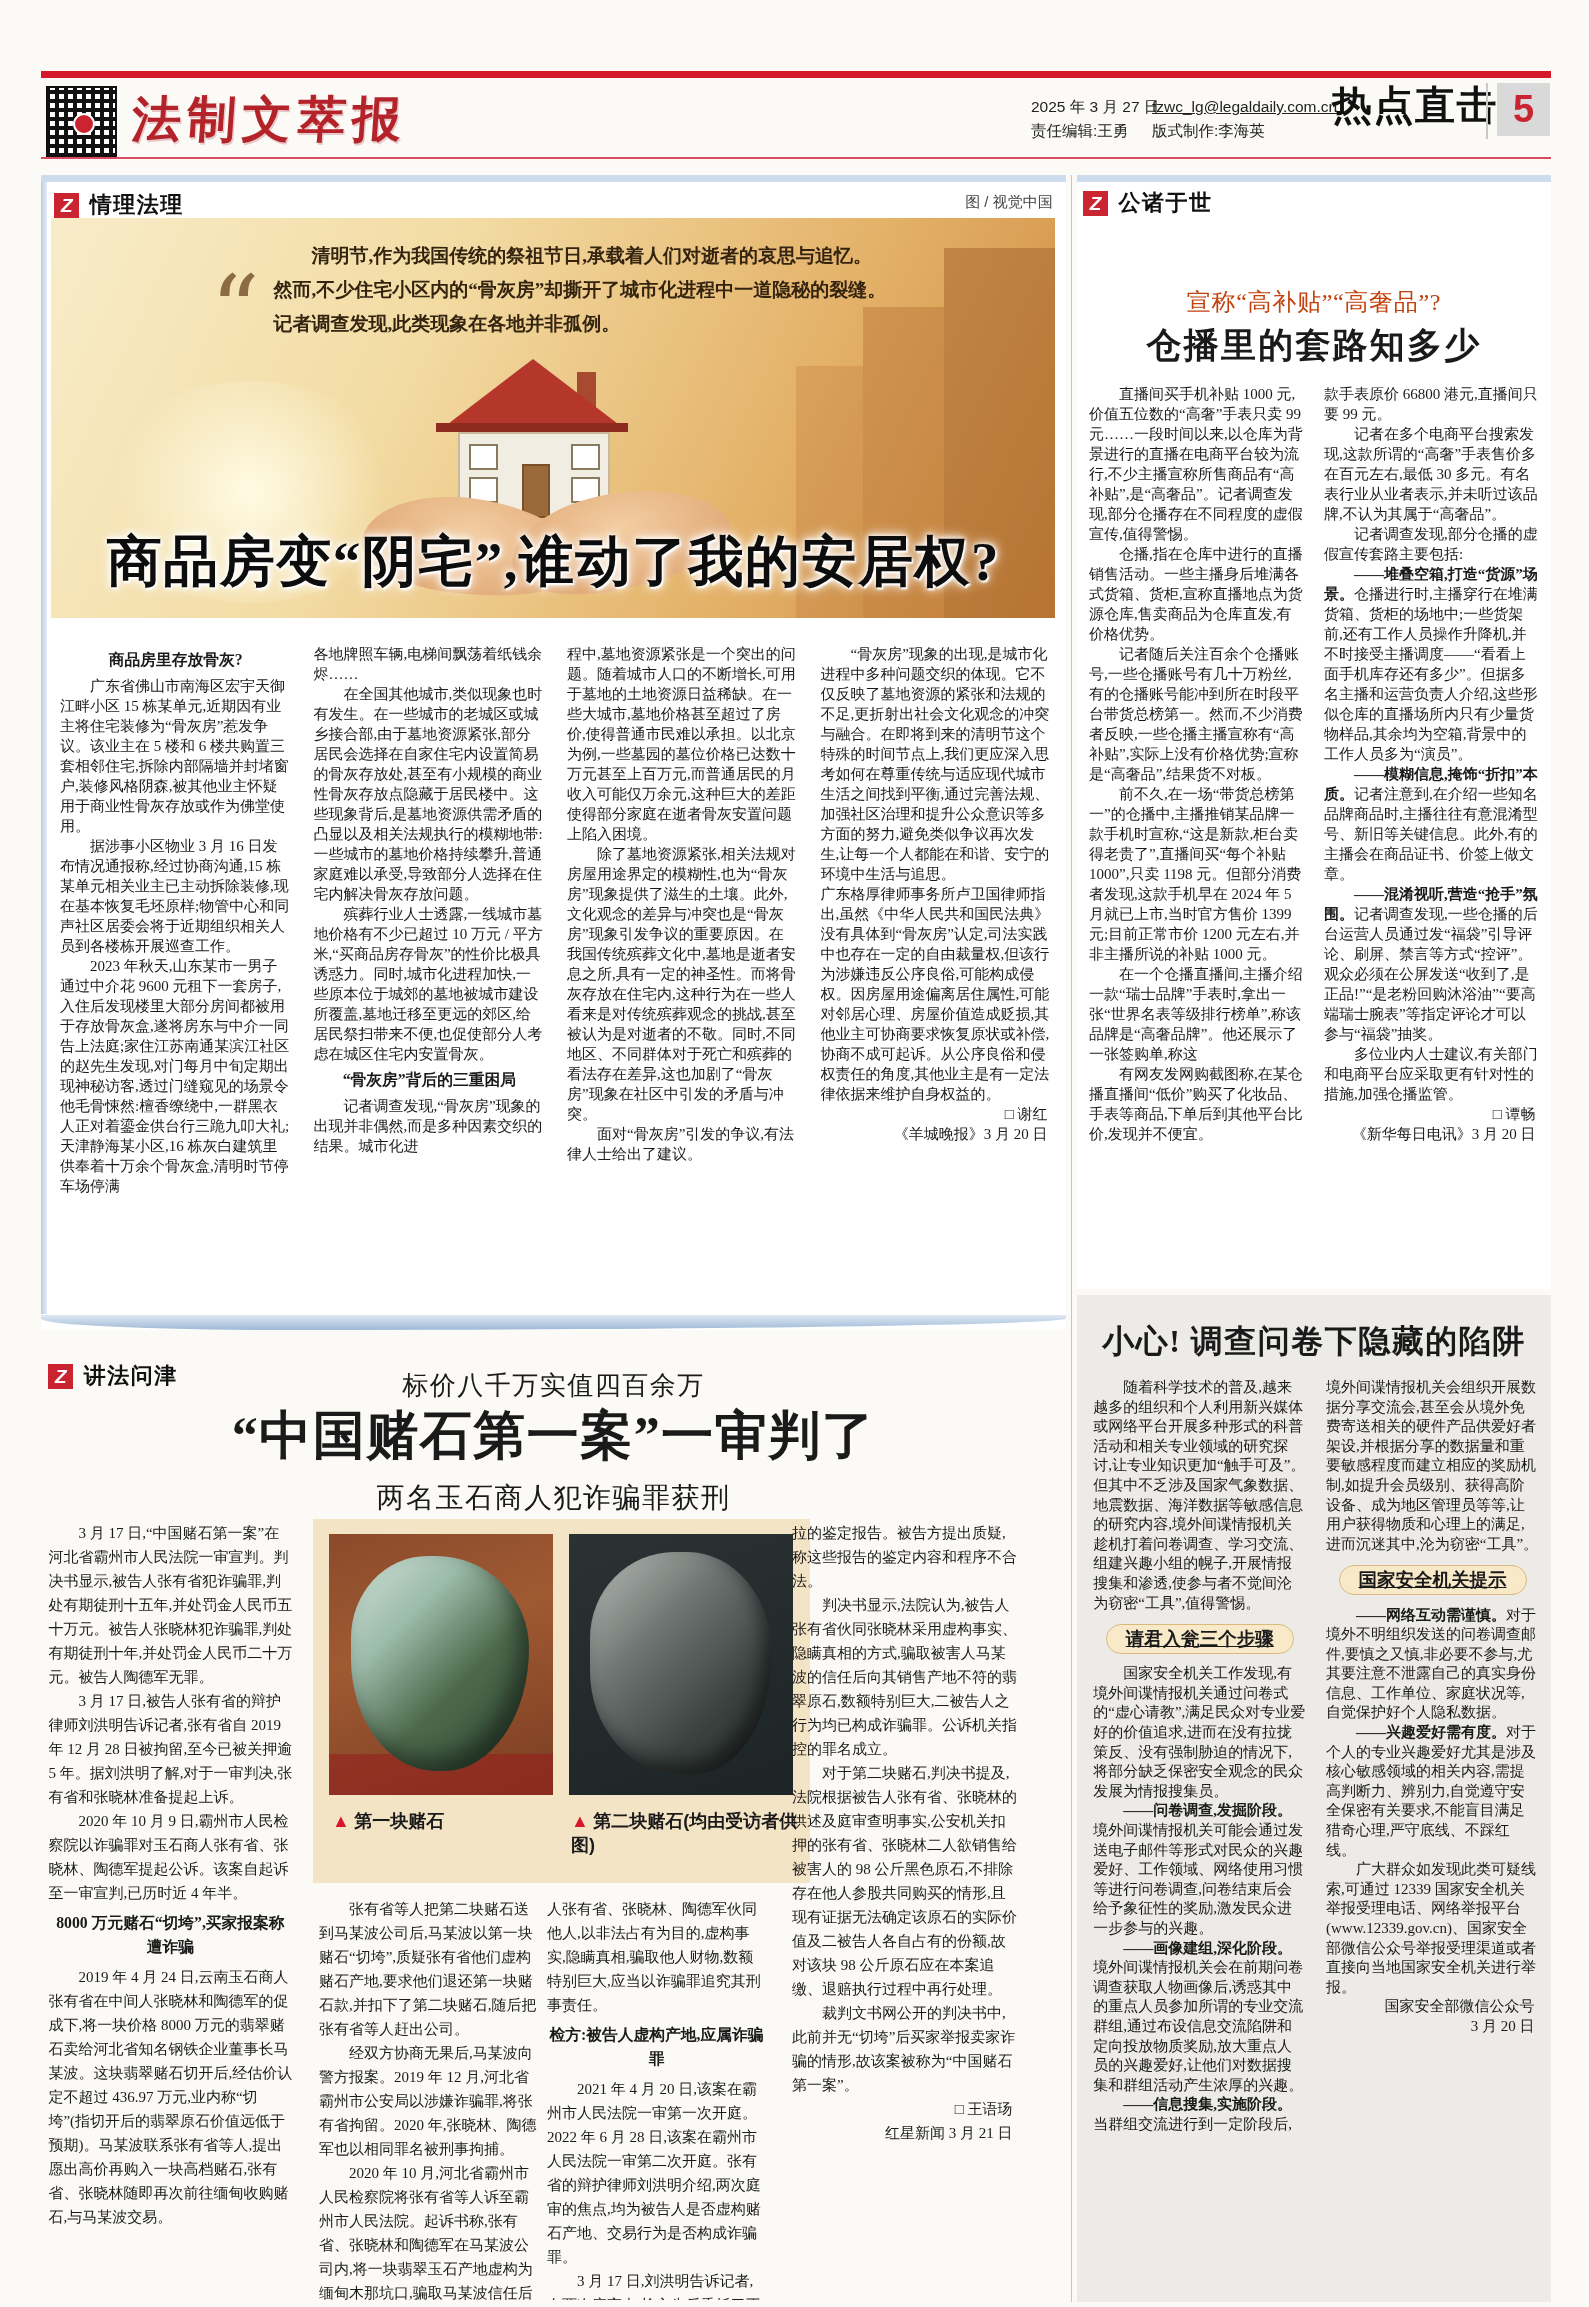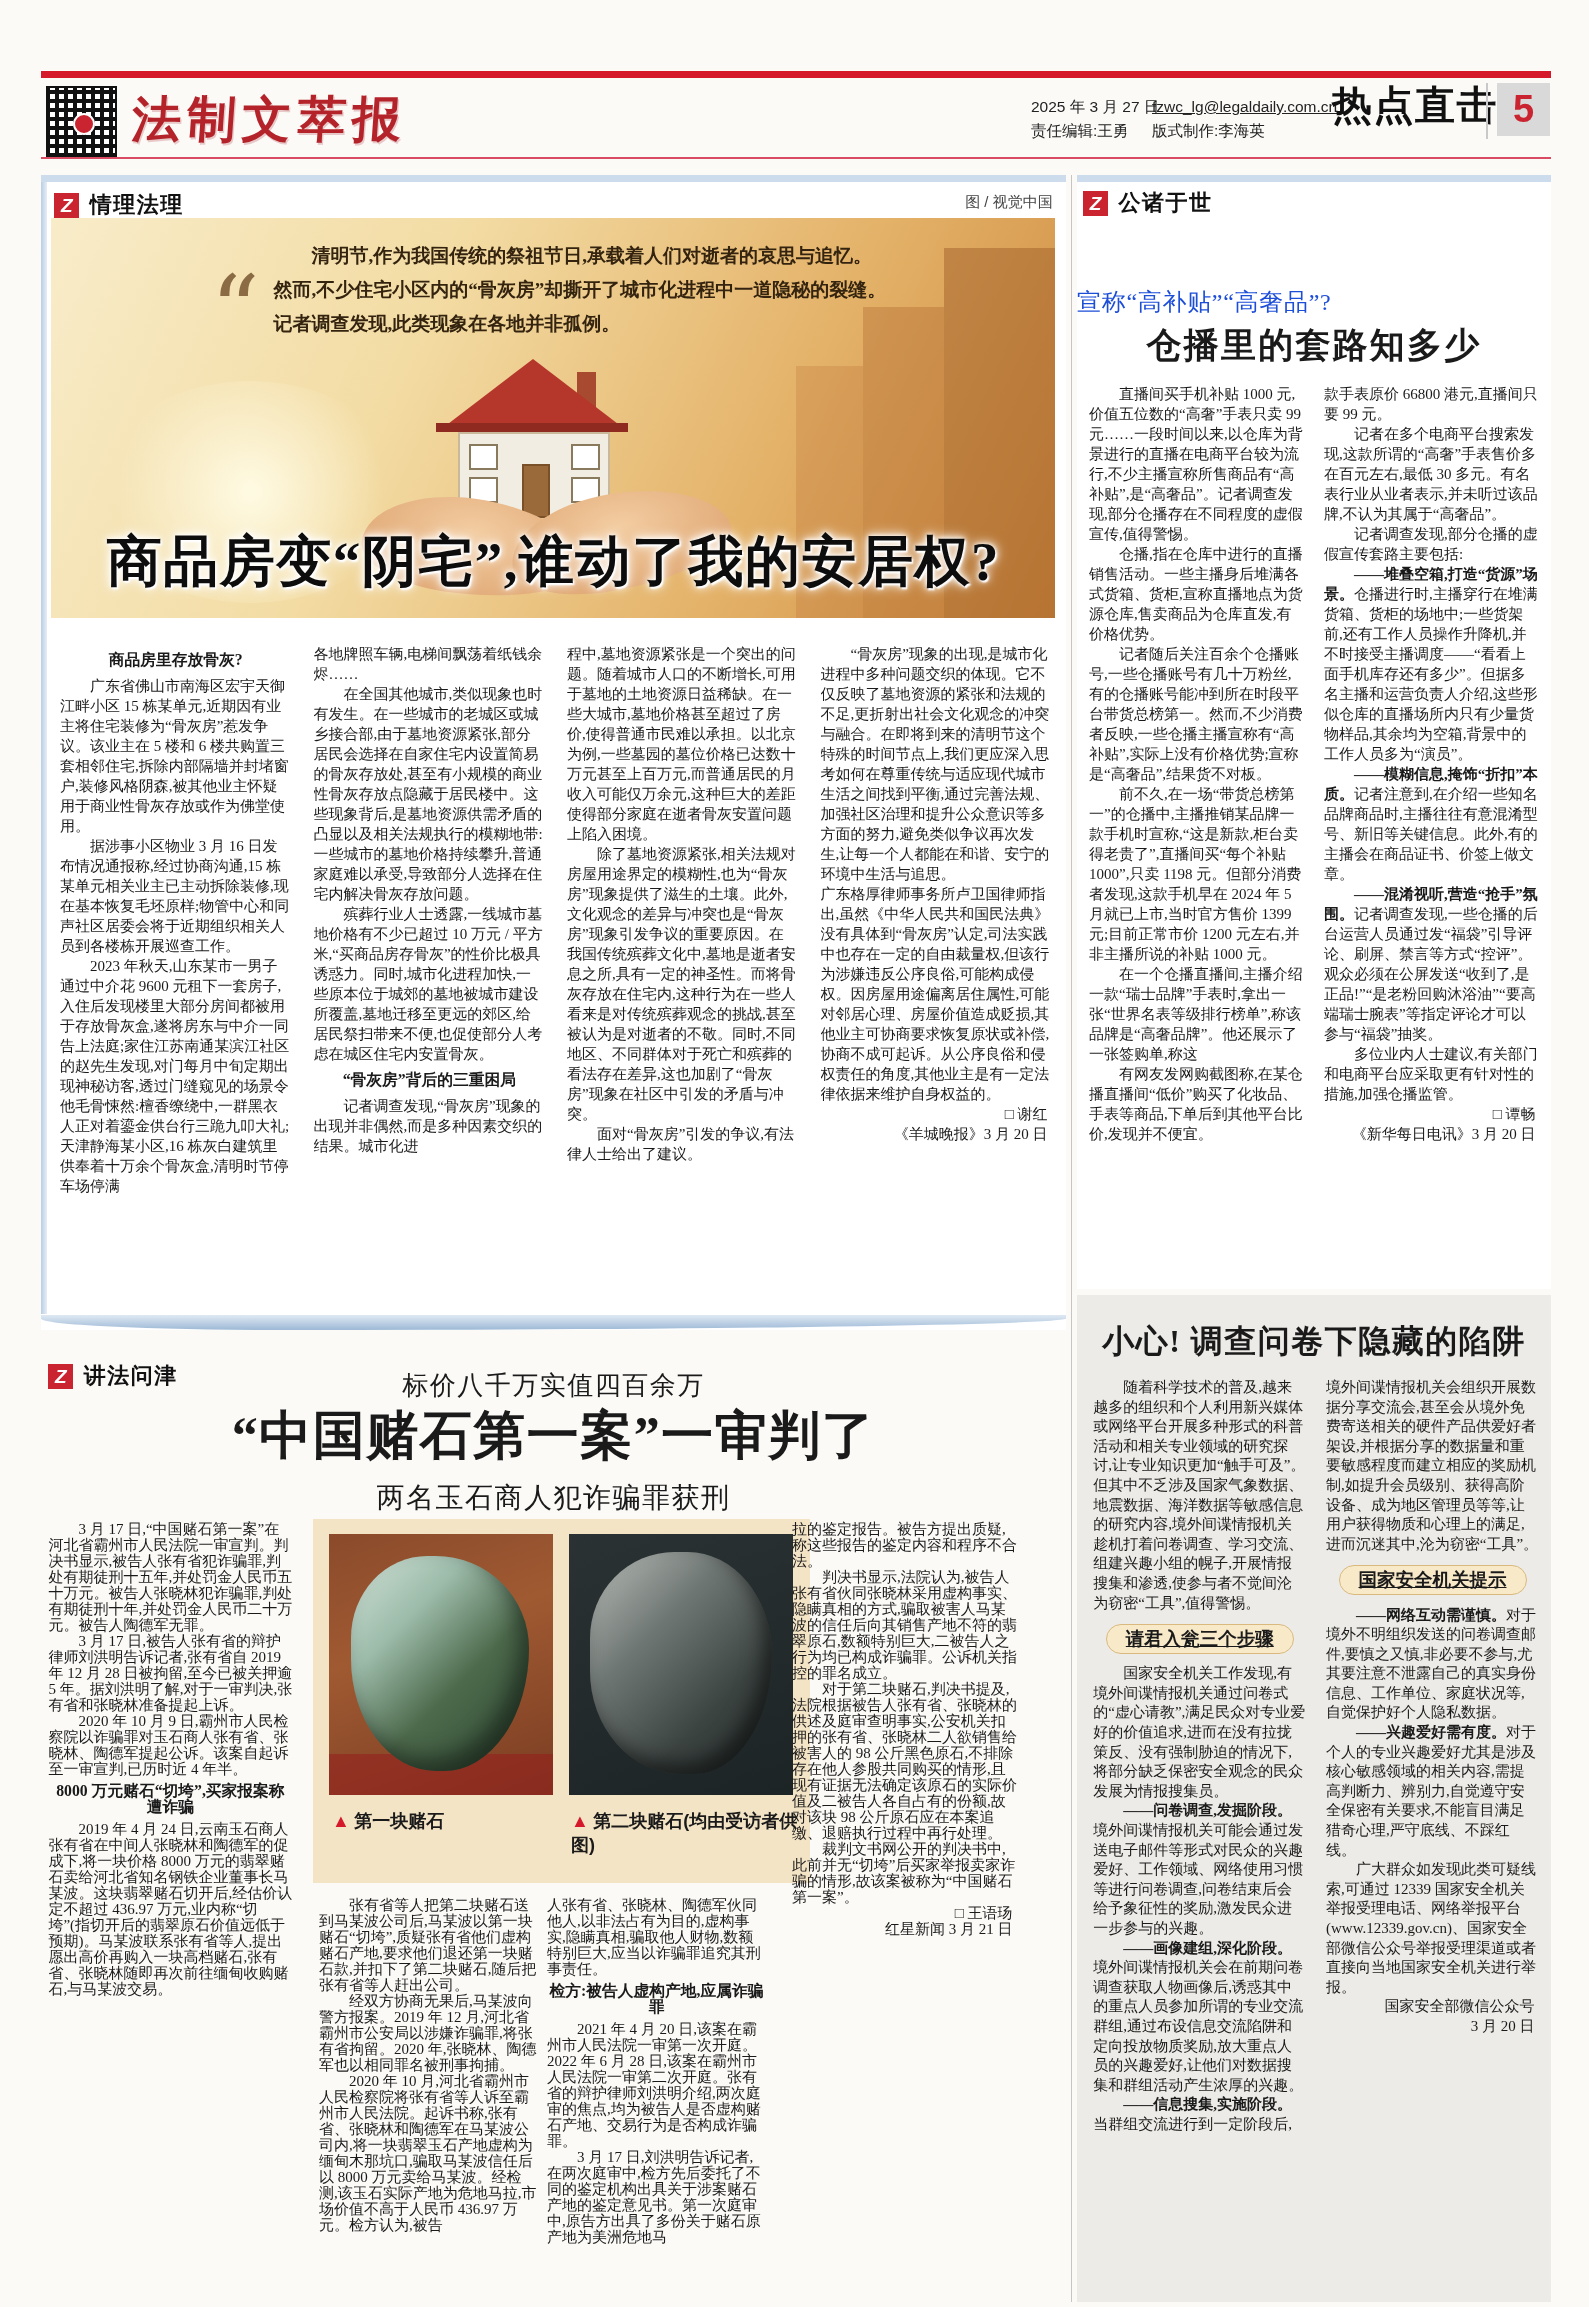--- a/index.html
+++ b/index.html
@@ -83,35 +83,35 @@
   .a1-headline{position:absolute;left:0;bottom:19px;width:100%;text-align:center;
       font-size:55px;font-weight:bold;color:#0d0d0d;letter-spacing:1.5px;
       text-shadow:0 0 4.4px #fff,0 0 9px #fff,0 0 13.3px #fff,1.5px 1.5px 1.5px #fff;}
   .a1-cols{position:absolute;left:19px;top:469px;width:992px;height:679px;
       display:flex;gap:22px;font-size:15px;line-height:20px;}
   .a1-cols .col{flex:1;}
   
   .a2{position:absolute;left:1077px;top:175px;width:474px;height:1114px;background:#fff;}
   .a2-topband{position:absolute;left:0;top:0;width:100%;height:7.4px;background:#cddcec;}
   .a2 .labelrow{position:absolute;left:6px;top:13.3px;}
-  .a2-kicker{position:absolute;left:0;top:111px;width:100%;text-align:left;
-      font-size:24px;color:#1d4ed8;letter-spacing:0.7px;}
+  .a2-kicker{position:absolute;left:0;top:111px;width:100%;text-align:center;
+      font-size:24px;color:#c2410c;letter-spacing:0.7px;}
   .a2-headline{position:absolute;left:0;top:147px;width:100%;text-align:center;
       font-size:35px;font-weight:bold;letter-spacing:2.2px;}
   .a2-cols{position:absolute;left:12px;top:209px;width:451px;height:896px;
       display:flex;gap:19px;font-size:15px;line-height:20px;}
   .a2-cols .col{flex:1;}
   
   .a3{position:absolute;left:41px;top:1352px;width:1025px;height:950px;background:#fbfaf7;}
   .a3 .labelrow{position:absolute;left:7.4px;top:9px;}
   .a3-kicker{position:absolute;left:0;top:16.3px;width:100%;text-align:center;font-size:26px;letter-spacing:1.5px;}
   .a3-headline{position:absolute;left:0;top:49px;width:100%;text-align:center;
       font-size:52px;font-weight:bold;letter-spacing:1.5px;}
   .a3-subhead{position:absolute;left:0;top:127px;width:100%;text-align:center;font-size:28px;letter-spacing:1.5px;}
-  .a3 .col{position:absolute;font-size:15px;line-height:16px;}
+  .a3 .col{position:absolute;font-size:15px;line-height:24px;}
   .a3-c1{left:7.4px;top:169px;width:244px;height:776px;}
   .a3-c2{left:278px;top:545px;width:219px;height:403px;font-size:14.4px;line-height:19px;}
   .a3-c3{left:506px;top:545px;width:219px;height:403px;font-size:14.4px;line-height:19px;}
   .a3-c4{left:751px;top:169px;width:225px;height:776px;}
   .panel{position:absolute;left:272px;top:167px;width:497px;height:364px;background:#f4e4c6;}
   .stone{position:absolute;top:15px;width:224px;height:261px;overflow:hidden;}
   .stone1{left:16.3px;background:linear-gradient(160deg,#8a4a2b 0%,#a05a32 40%,#7a3c22 100%);}
   .stone2{left:256px;background:linear-gradient(160deg,#2a3234 0%,#1d2426 100%);}
   .rock1{position:absolute;left:22px;top:22px;width:178px;height:215px;
       border-radius:45% 55% 50% 50%/40% 45% 60% 55%;

